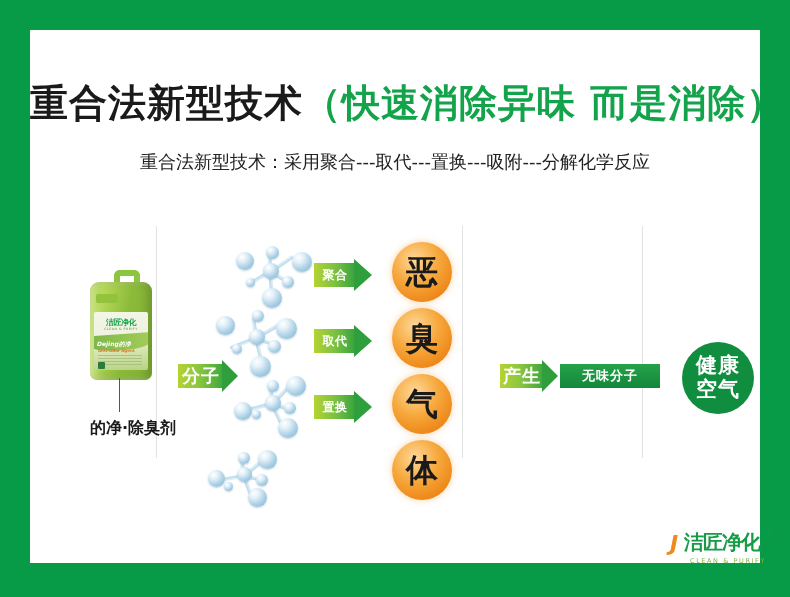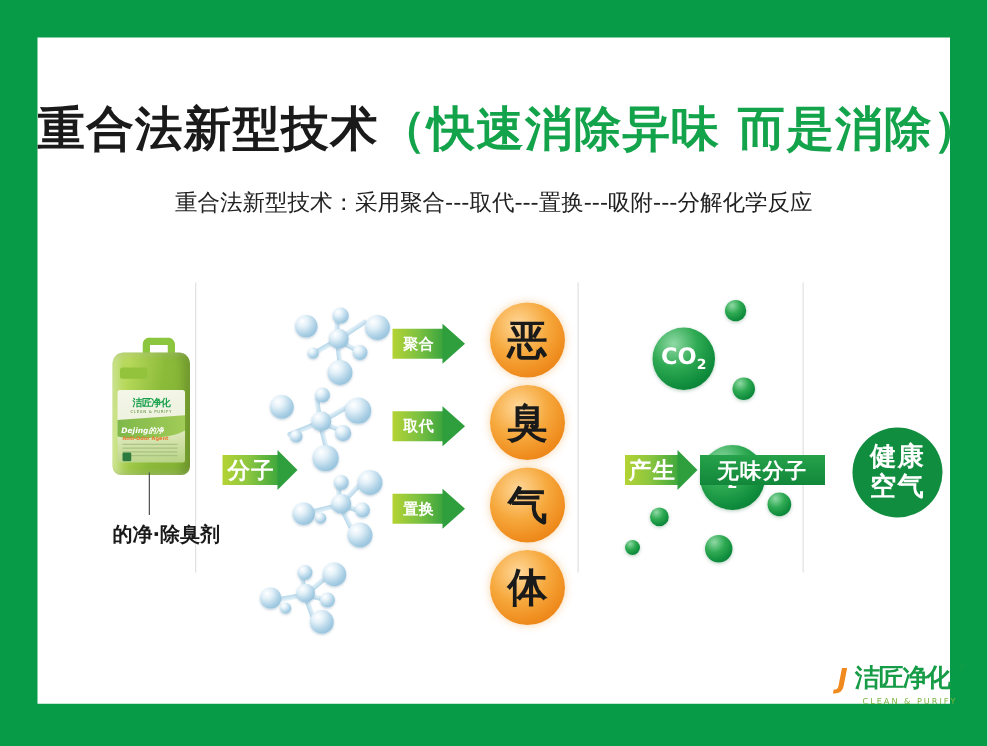--- a/index.html
+++ b/index.html
@@ -186,21 +186,21 @@
 
   #arrow-chansheng{left:470px;top:330px;width:58px;}
   #arrow-chansheng .bar{width:44px;}
   #arrow-chansheng .head{left:42px;}
   #odorless{
     position:absolute;left:530px;top:334px;width:100px;height:24px;
     background:linear-gradient(180deg,#26a24a 0%,#12873a 100%);
     display:flex;align-items:center;justify-content:center;
   }
   #odorless span{
-    color:#ffffff;font-size:17px;font-weight:bold;letter-spacing:1px;
+    color:#ffffff;font-size:13px;font-weight:bold;letter-spacing:1px;
   }
 
   
   #healthy{
     position:absolute;left:652px;top:312px;width:72px;height:72px;border-radius:50%;
     background:#118d3f;
     display:flex;flex-direction:column;align-items:center;justify-content:center;
   }
   #healthy span{
     color:#ffffff;font-size:21px;font-weight:bold;line-height:1.12;letter-spacing:1px;
@@ -362,34 +362,20 @@
         <div class="node" style="left:38px;top:8px;width:12px;height:12px;"></div>
         <div class="node" style="left:56px;top:30px;width:12px;height:12px;"></div>
         <div class="node" style="left:24px;top:38px;width:9px;height:9px;"></div>
         <div class="node" style="left:37px;top:23px;width:15px;height:15px;"></div>
       </div>
       <div class="ochip">
         <span>体</span>
       </div>
     </div>
 
-    <div id="mid">
-      <div class="gsphere" id="co2">
-        <b><span>CO</span><sub>2</sub></b>
-      </div>
-      <div class="gsphere" id="h2o">
-        <b><span>H</span><sub>2</sub><span>O</span></b>
-      </div>
-      <div class="gsphere bub1"></div>
-      <div class="gsphere bub2"></div>
-      <div class="gsphere bub3"></div>
-      <div class="gsphere bub4"></div>
-      <div class="gsphere bub5"></div>
-      <div class="gsphere bub6"></div>
-    </div>
 
     <div class="garrow" id="arrow-chansheng">
       <div class="bar">
         <span class="lbl">产生</span>
       </div>
       <div class="head"></div>
     </div>
     <div id="odorless">
       <span>无味分子</span>
     </div>

